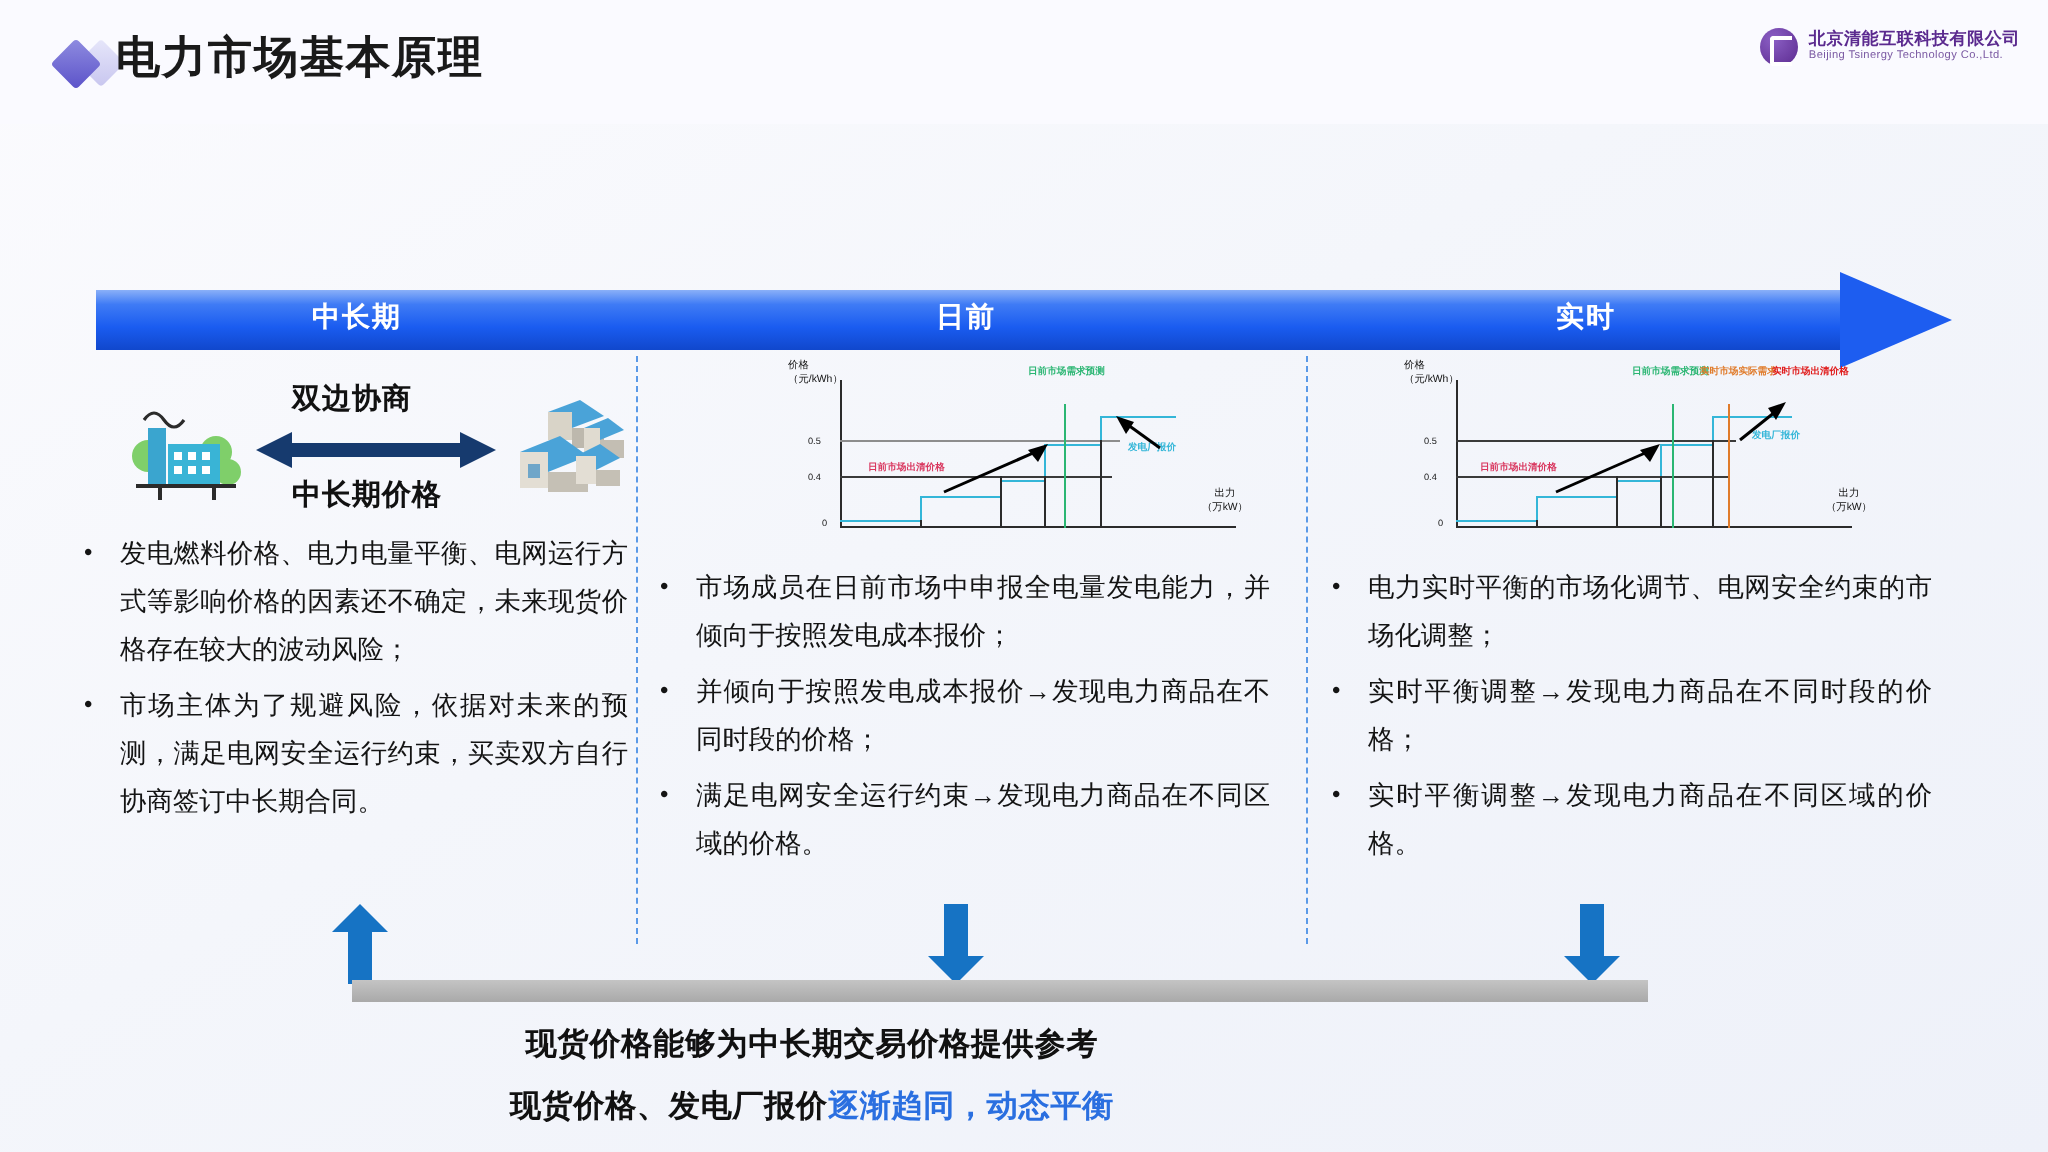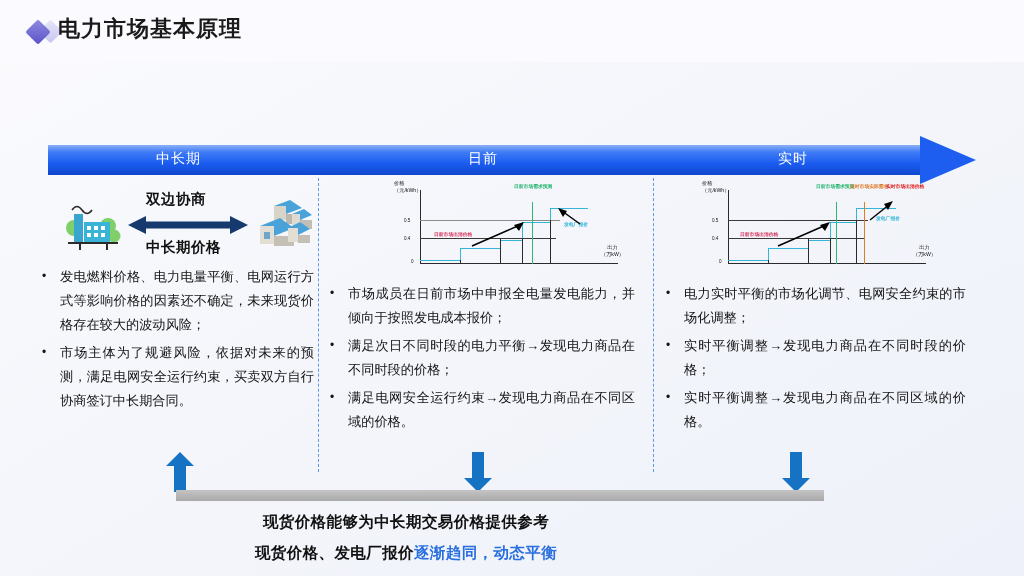--- a/index.html
+++ b/index.html
@@ -64,21 +64,21 @@
   }
   .banner-head {
     position: absolute; left: 872px; top: -9px;
     width: 0; height: 0;
     border-top: 24px solid transparent;
     border-bottom: 24px solid transparent;
     border-left: 56px solid #1d5df0;
   }
   .banner-label {
     position: absolute; top: 5px;
-    font-size: 14px; font-weight: normal; color: #fff; letter-spacing: 1px;
+    font-size: 14px; font-weight: bold; color: #fff; letter-spacing: 1px;
   }
   .bl-0 { left: 108px; }
   .bl-1 { left: 420px; }
   .bl-2 { left: 730px; }
 
   
   .divider {
     position: absolute; top: 178px; width: 0; height: 294px;
     border-left: 1.4px dashed #5b9ae8;
   }
@@ -158,20 +158,27 @@
             <stop offset="0%" stop-color="#e6e6fa"></stop>
             <stop offset="100%" stop-color="#c8c6ef"></stop>
           </linearGradient>
         </defs>
         <rect x="20" y="6" width="17" height="17" rx="2" transform="rotate(45 28.5 14.5)" fill="url(#dg2)"></rect>
         <rect x="7" y="6" width="18" height="18" rx="2" transform="rotate(45 16 15)" fill="url(#dg1)"></rect>
       </svg>
     </div>
     <div class="page-title">电力市场基本原理</div>
 
+    <div class="logo">
+      <div class="logo-mark"></div>
+      <div class="logo-txt">
+        <div class="logo-cn">北京清能互联科技有限公司</div>
+        <div class="logo-en">Beijing Tsinergy Technology Co.,Ltd.</div>
+      </div>
+    </div>
   </div>
 
 
   <div class="banner">
     <div class="banner-body"></div>
     <div class="banner-head"></div>
     <div class="banner-label bl-0">中长期</div>
     <div class="banner-label bl-1">日前</div>
     <div class="banner-label bl-2">实时</div>
   </div>
@@ -343,21 +350,21 @@
     </div>
   </div>
 
   <div class="bullets col-2">
     <div class="bullet-row">
       <span class="bullet-dot">•</span>
       <span class="bullet-txt">市场成员在日前市场中申报全电量发电能力，并倾向于按照发电成本报价；</span>
     </div>
     <div class="bullet-row">
       <span class="bullet-dot">•</span>
-      <span class="bullet-txt">满足次日不同时段的电力平衡→发现电力商品在不同时段的价格；</span>
+      <span class="bullet-txt">并倾向于按照发电成本报价→发现电力商品在不同时段的价格；</span>
     </div>
     <div class="bullet-row">
       <span class="bullet-dot">•</span>
       <span class="bullet-txt">满足电网安全运行约束→发现电力商品在不同区域的价格。</span>
     </div>
   </div>
 
   <div class="bullets col-3">
     <div class="bullet-row">
       <span class="bullet-dot">•</span>

